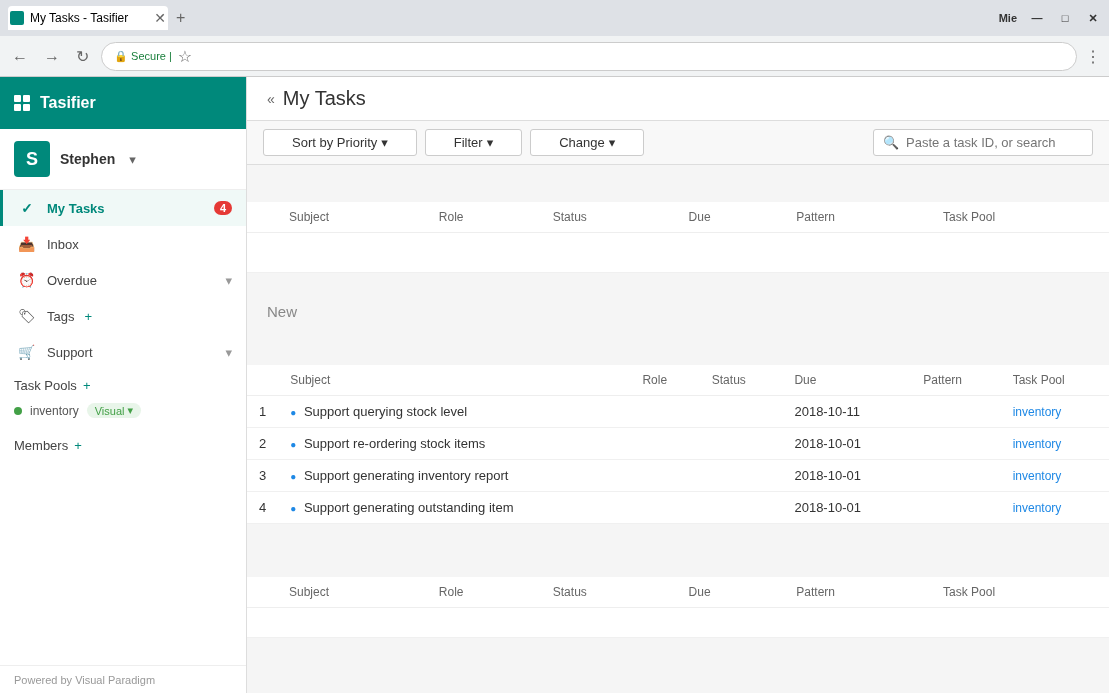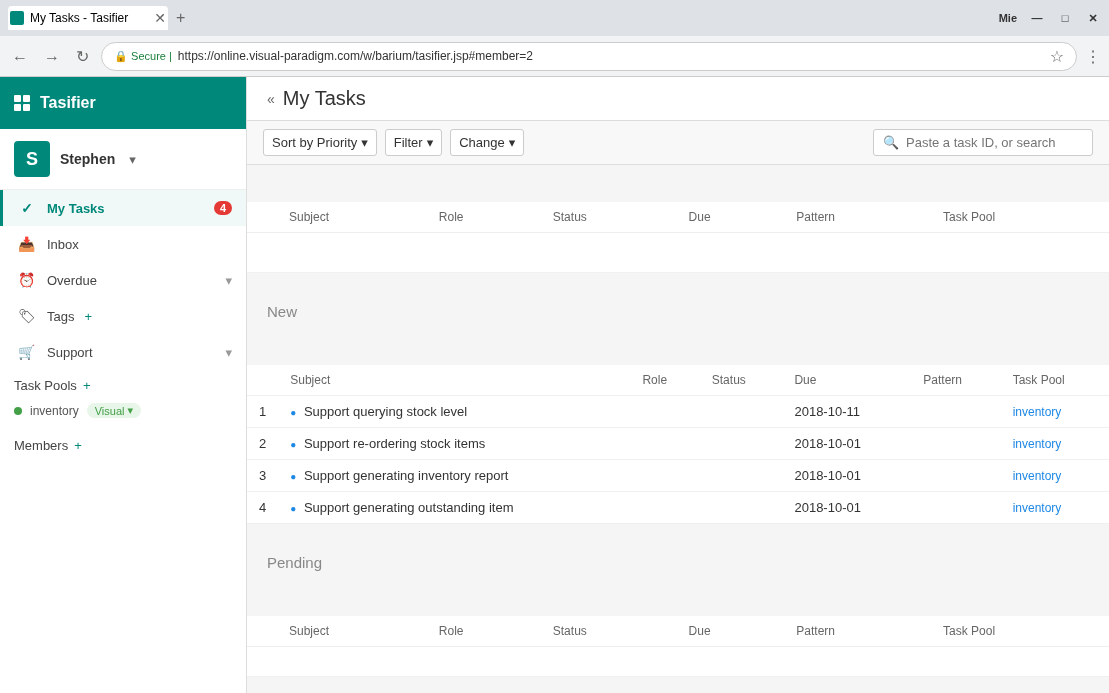--- a/index.html
+++ b/index.html
@@ -55,21 +55,21 @@
 
     .sidebar-footer { margin-top: auto; padding: 8px 14px; font-size: 11px; color: #999; border-top: 1px solid #eee; }
 
     
     .main { flex: 1; display: flex; flex-direction: column; overflow: hidden; }
     .main-header { background: white; border-bottom: 1px solid #ddd; padding: 10px 20px; display: flex; align-items: center; gap: 8px; }
     .back-btn { color: #666; font-size: 14px; cursor: pointer; }
     .page-title { font-size: 20px; font-weight: normal; color: #333; }
 
     .toolbar { background: #f8f8f8; border-bottom: 1px solid #ddd; padding: 8px 16px; display: flex; align-items: center; gap: 8px; }
-    .toolbar-btn { background: white; border: 1px solid #ccc; border-radius: 3px; padding: 5px 8px; font-size: 13px; cursor: pointer; display: flex; align-items: center; gap: 4px; color: #333; }
+    .toolbar-btn { background: white; border: 1px solid #ccc; border-radius: 3px; padding: 5px 28px; font-size: 13px; cursor: pointer; display: flex; align-items: center; gap: 4px; color: #333; }
     .search-box { margin-left: auto; display: flex; align-items: center; background: white; border: 1px solid #ccc; border-radius: 3px; padding: 5px 10px; gap: 6px; min-width: 220px; }
     .search-icon { color: #999; font-size: 13px; }
     .search-input { border: none; outline: none; font-size: 13px; color: #999; background: transparent; width: 100%; }
 
     
     .content { flex: 1; overflow-y: auto; padding: 0; background: #f5f5f5; }
     .section { margin-bottom: 0; }
     .section-label { padding: 14px 20px 8px; font-size: 15px; color: #888; font-weight: normal; }
 
     .task-table { width: 100%; border-collapse: collapse; background: white; margin-top: 37px; }
@@ -111,21 +111,20 @@
   <div class="address-bar">
     <button class="nav-btn">←</button>
     <button class="nav-btn">→</button>
     <button class="nav-btn">↻</button>
     <div class="url-bar">
       <span class="secure-badge">
         <span>🔒</span>
         <span>Secure</span>
         <span>|</span>
       </span>
-      <span class="url-text">https://online.visual-paradigm.com/w/barium/tasifier.jsp#member=2</span>
       <span class="star-btn">☆</span>
     </div>
     <span class="menu-btn">⋮</span>
   </div>
 </div>
 
 <div class="app">
 
   <div class="sidebar">
     <div class="sidebar-header">
@@ -188,20 +187,23 @@
       </div>
     </div>
 
     <div class="members-section">
       <div class="members-header">
         <span>Members</span>
         <span style="color:#00897b; cursor:pointer;">+</span>
       </div>
     </div>
 
+    <div class="sidebar-footer">
+      <span>Powered by Visual Paradigm</span>
+    </div>
   </div>
 
   <div class="main">
     <div class="main-header">
       <span class="back-btn">«</span>
       <span class="page-title">My Tasks</span>
     </div>
 
     <div class="toolbar">
       <button class="toolbar-btn">
@@ -311,21 +313,20 @@
     <td></td>
     <td><a class="task-pool-link">inventory</a></td>
   </tr>
             </tbody>
         </table>
       </div>
 
       <div class="section-gap"></div>
 
       <div class="section pending-section">
-        <div class="section-label">Pending</div>
         <table class="task-table">
           <thead>
             <tr>
               <th class="th-first"></th>
               <th>Subject</th>
               <th>Role</th>
               <th>Status</th>
               <th>Due</th>
               <th>Pattern</th>
               <th>Task Pool</th>

